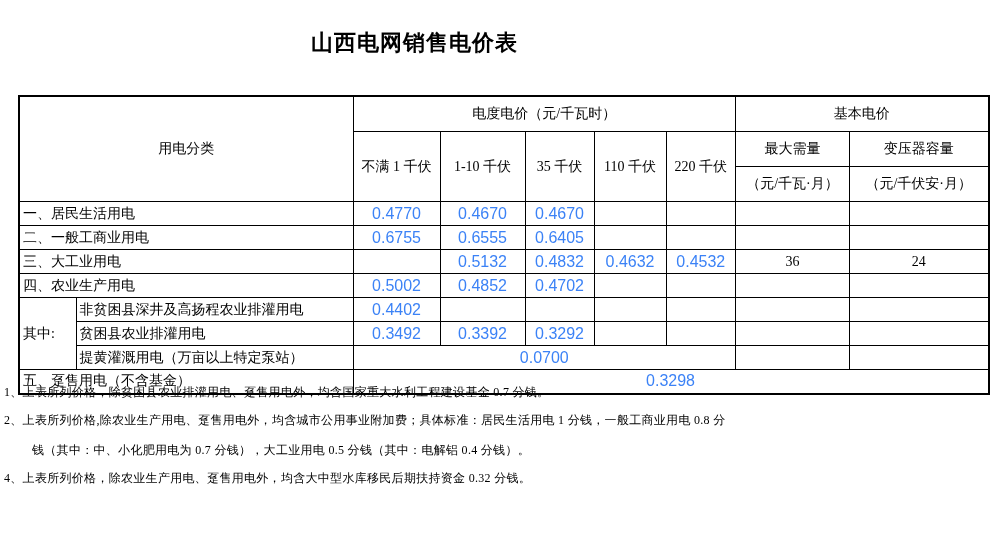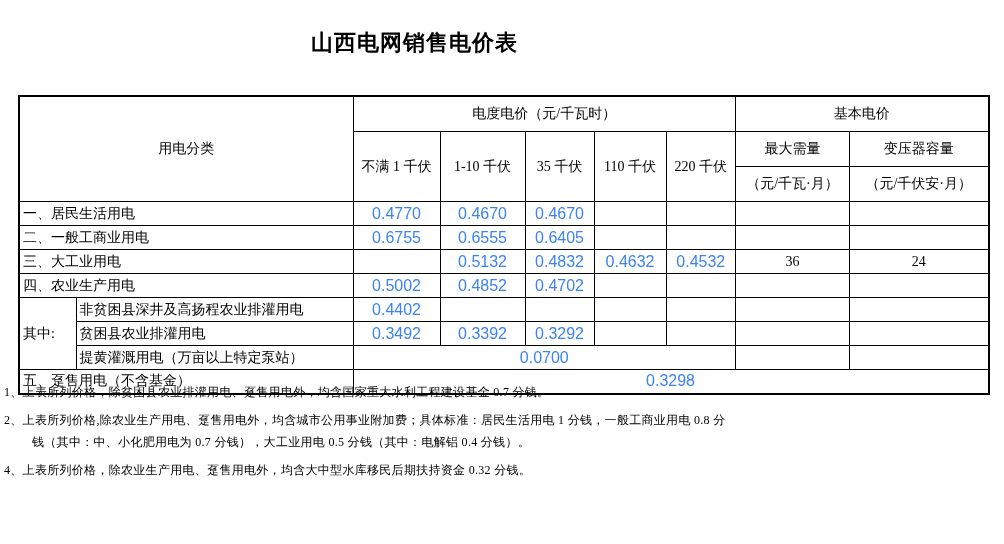--- a/index.html
+++ b/index.html
@@ -37,21 +37,21 @@
   }
   .price-table tr.hdr1{height:28px;}
   .price-table tr.hdr2{height:23px;}
   .price-table tr.hdr3{height:23px;}
   .price-table tr.body-row{height:24px;}
   .footnotes{
     position:absolute;left:4px;top:381px;width:980px;
     font-size:12px;line-height:22px;letter-spacing:0.3px;
   }
   .footnotes .note{margin-bottom:6px;}
-  .footnotes .note-cont{padding-left:28px;margin-top:0;}
+  .footnotes .note-cont{padding-left:28px;margin-top:8px;}
 </style>
 </head>
 <body>
 
 <div class="doc-title">山西电网销售电价表</div>
 
 <table class="price-table">
   <colgroup>
     <col style="width:57px">
       <col style="width:277px">

